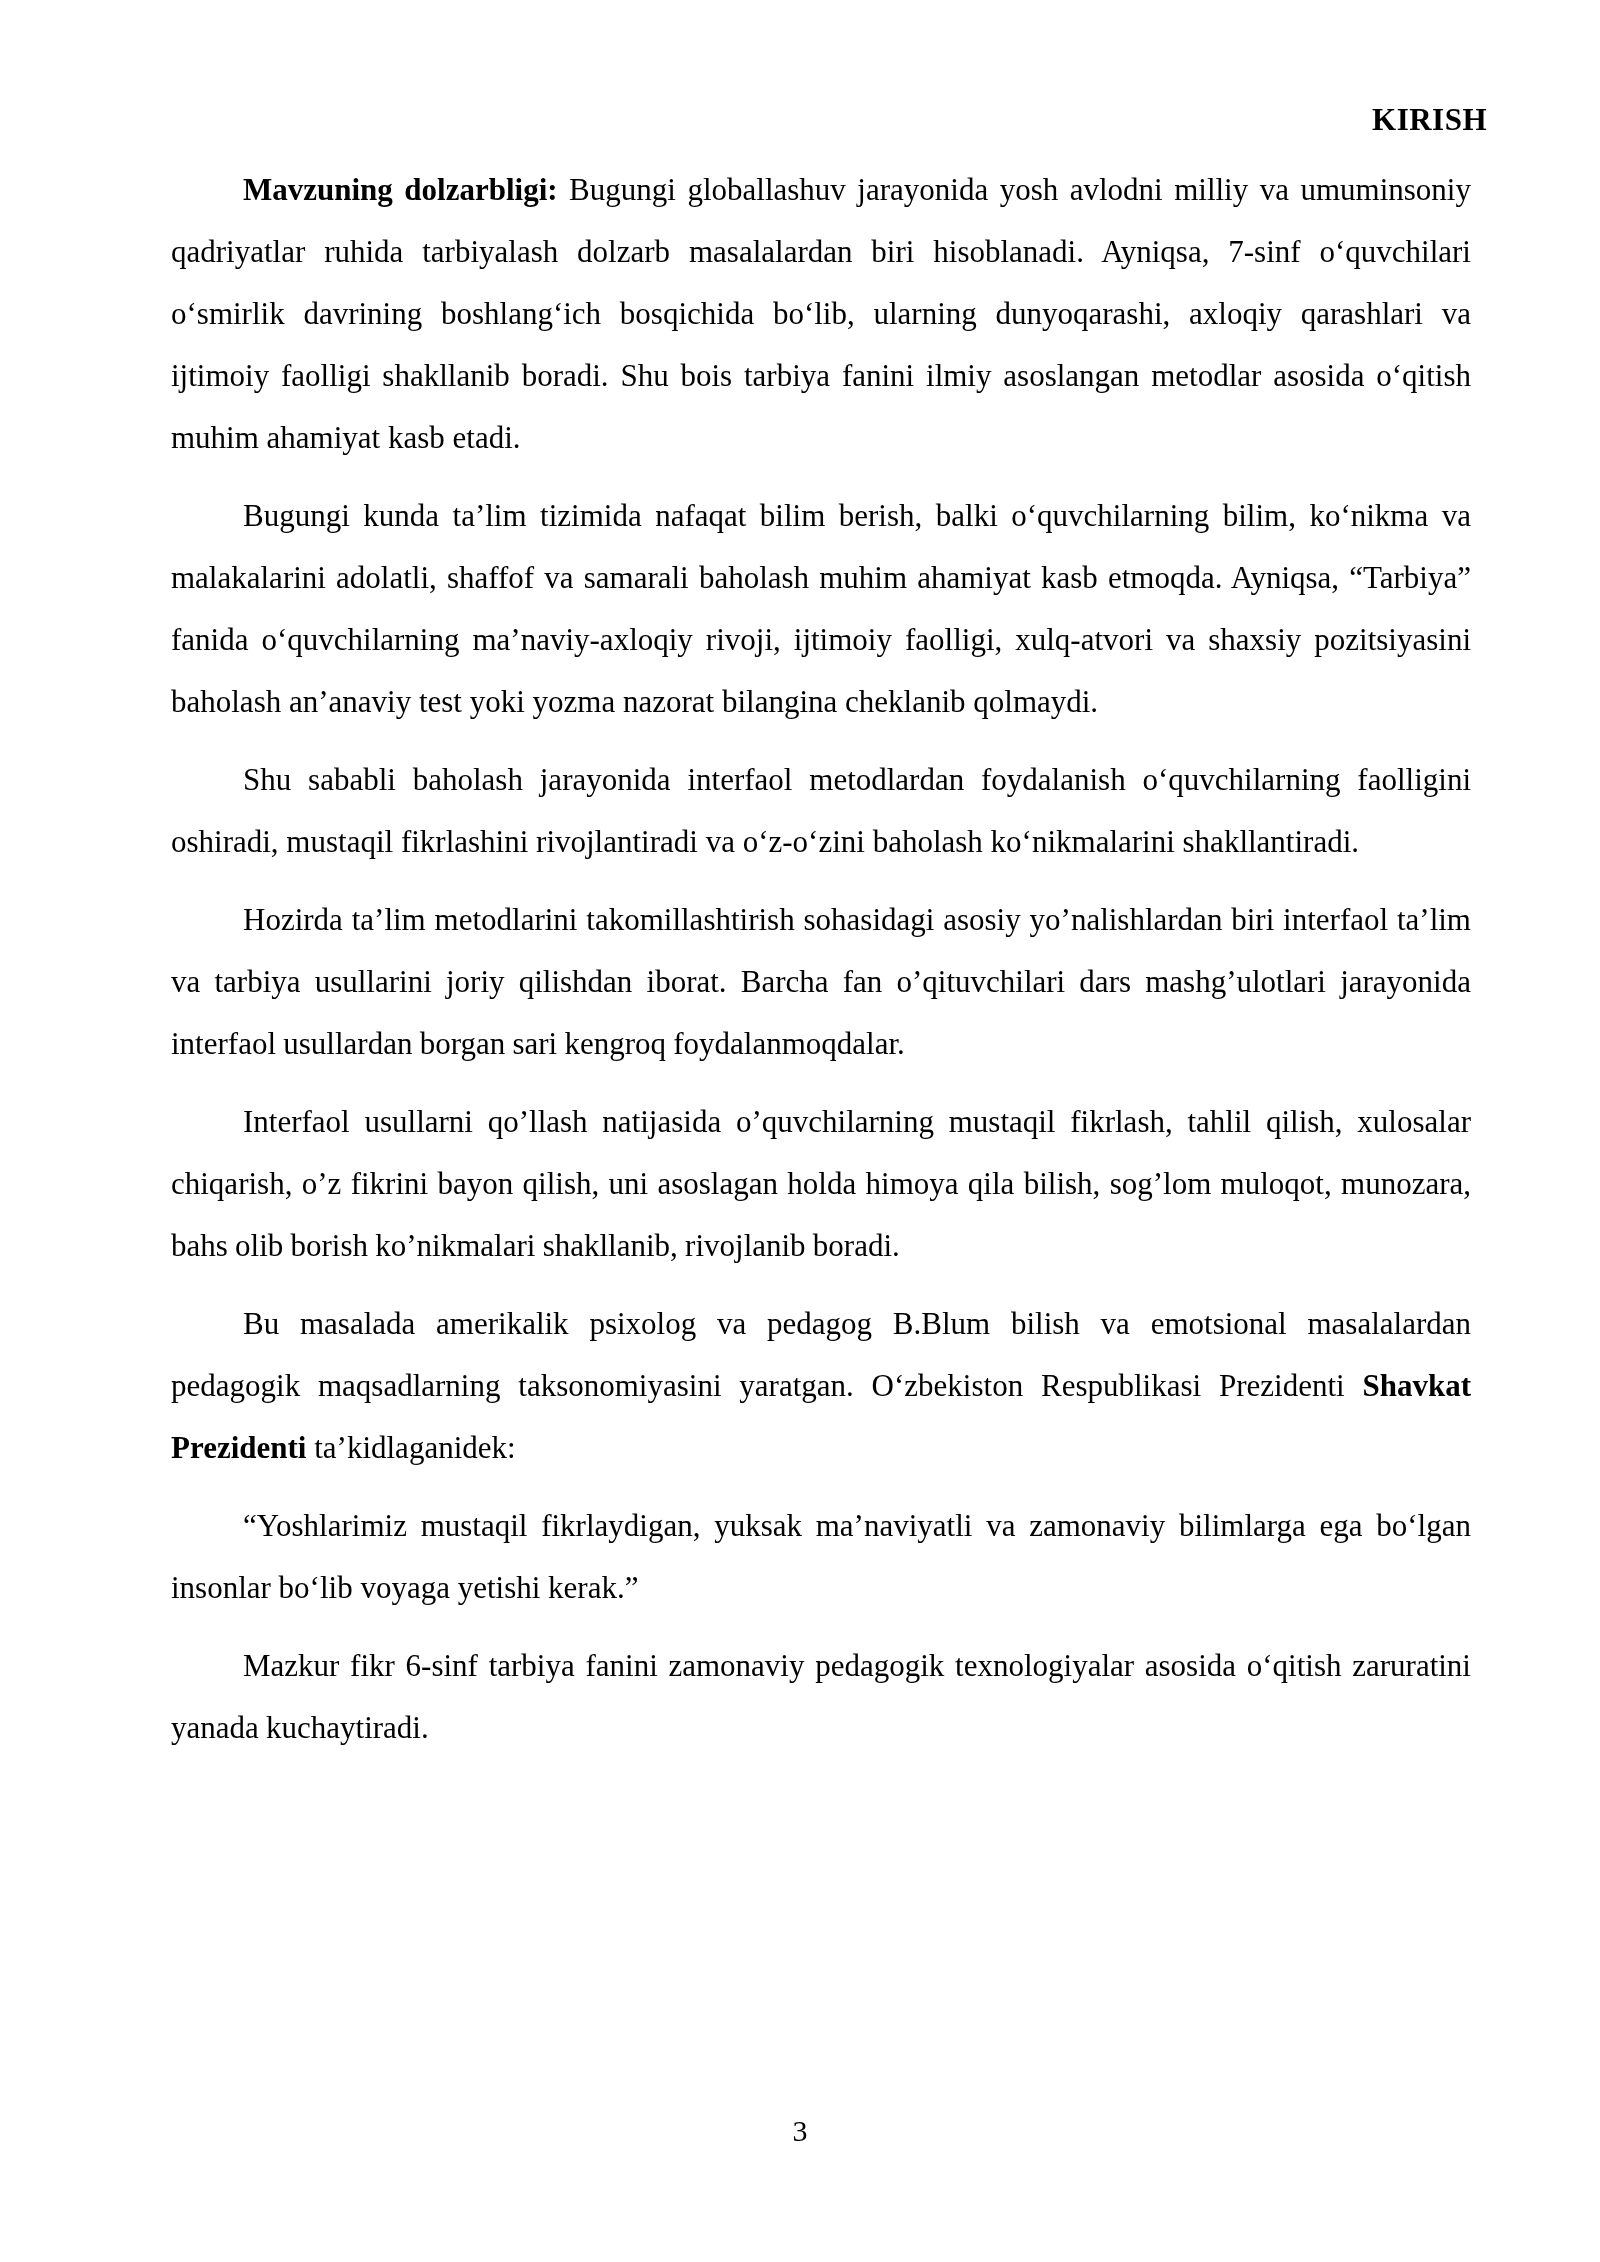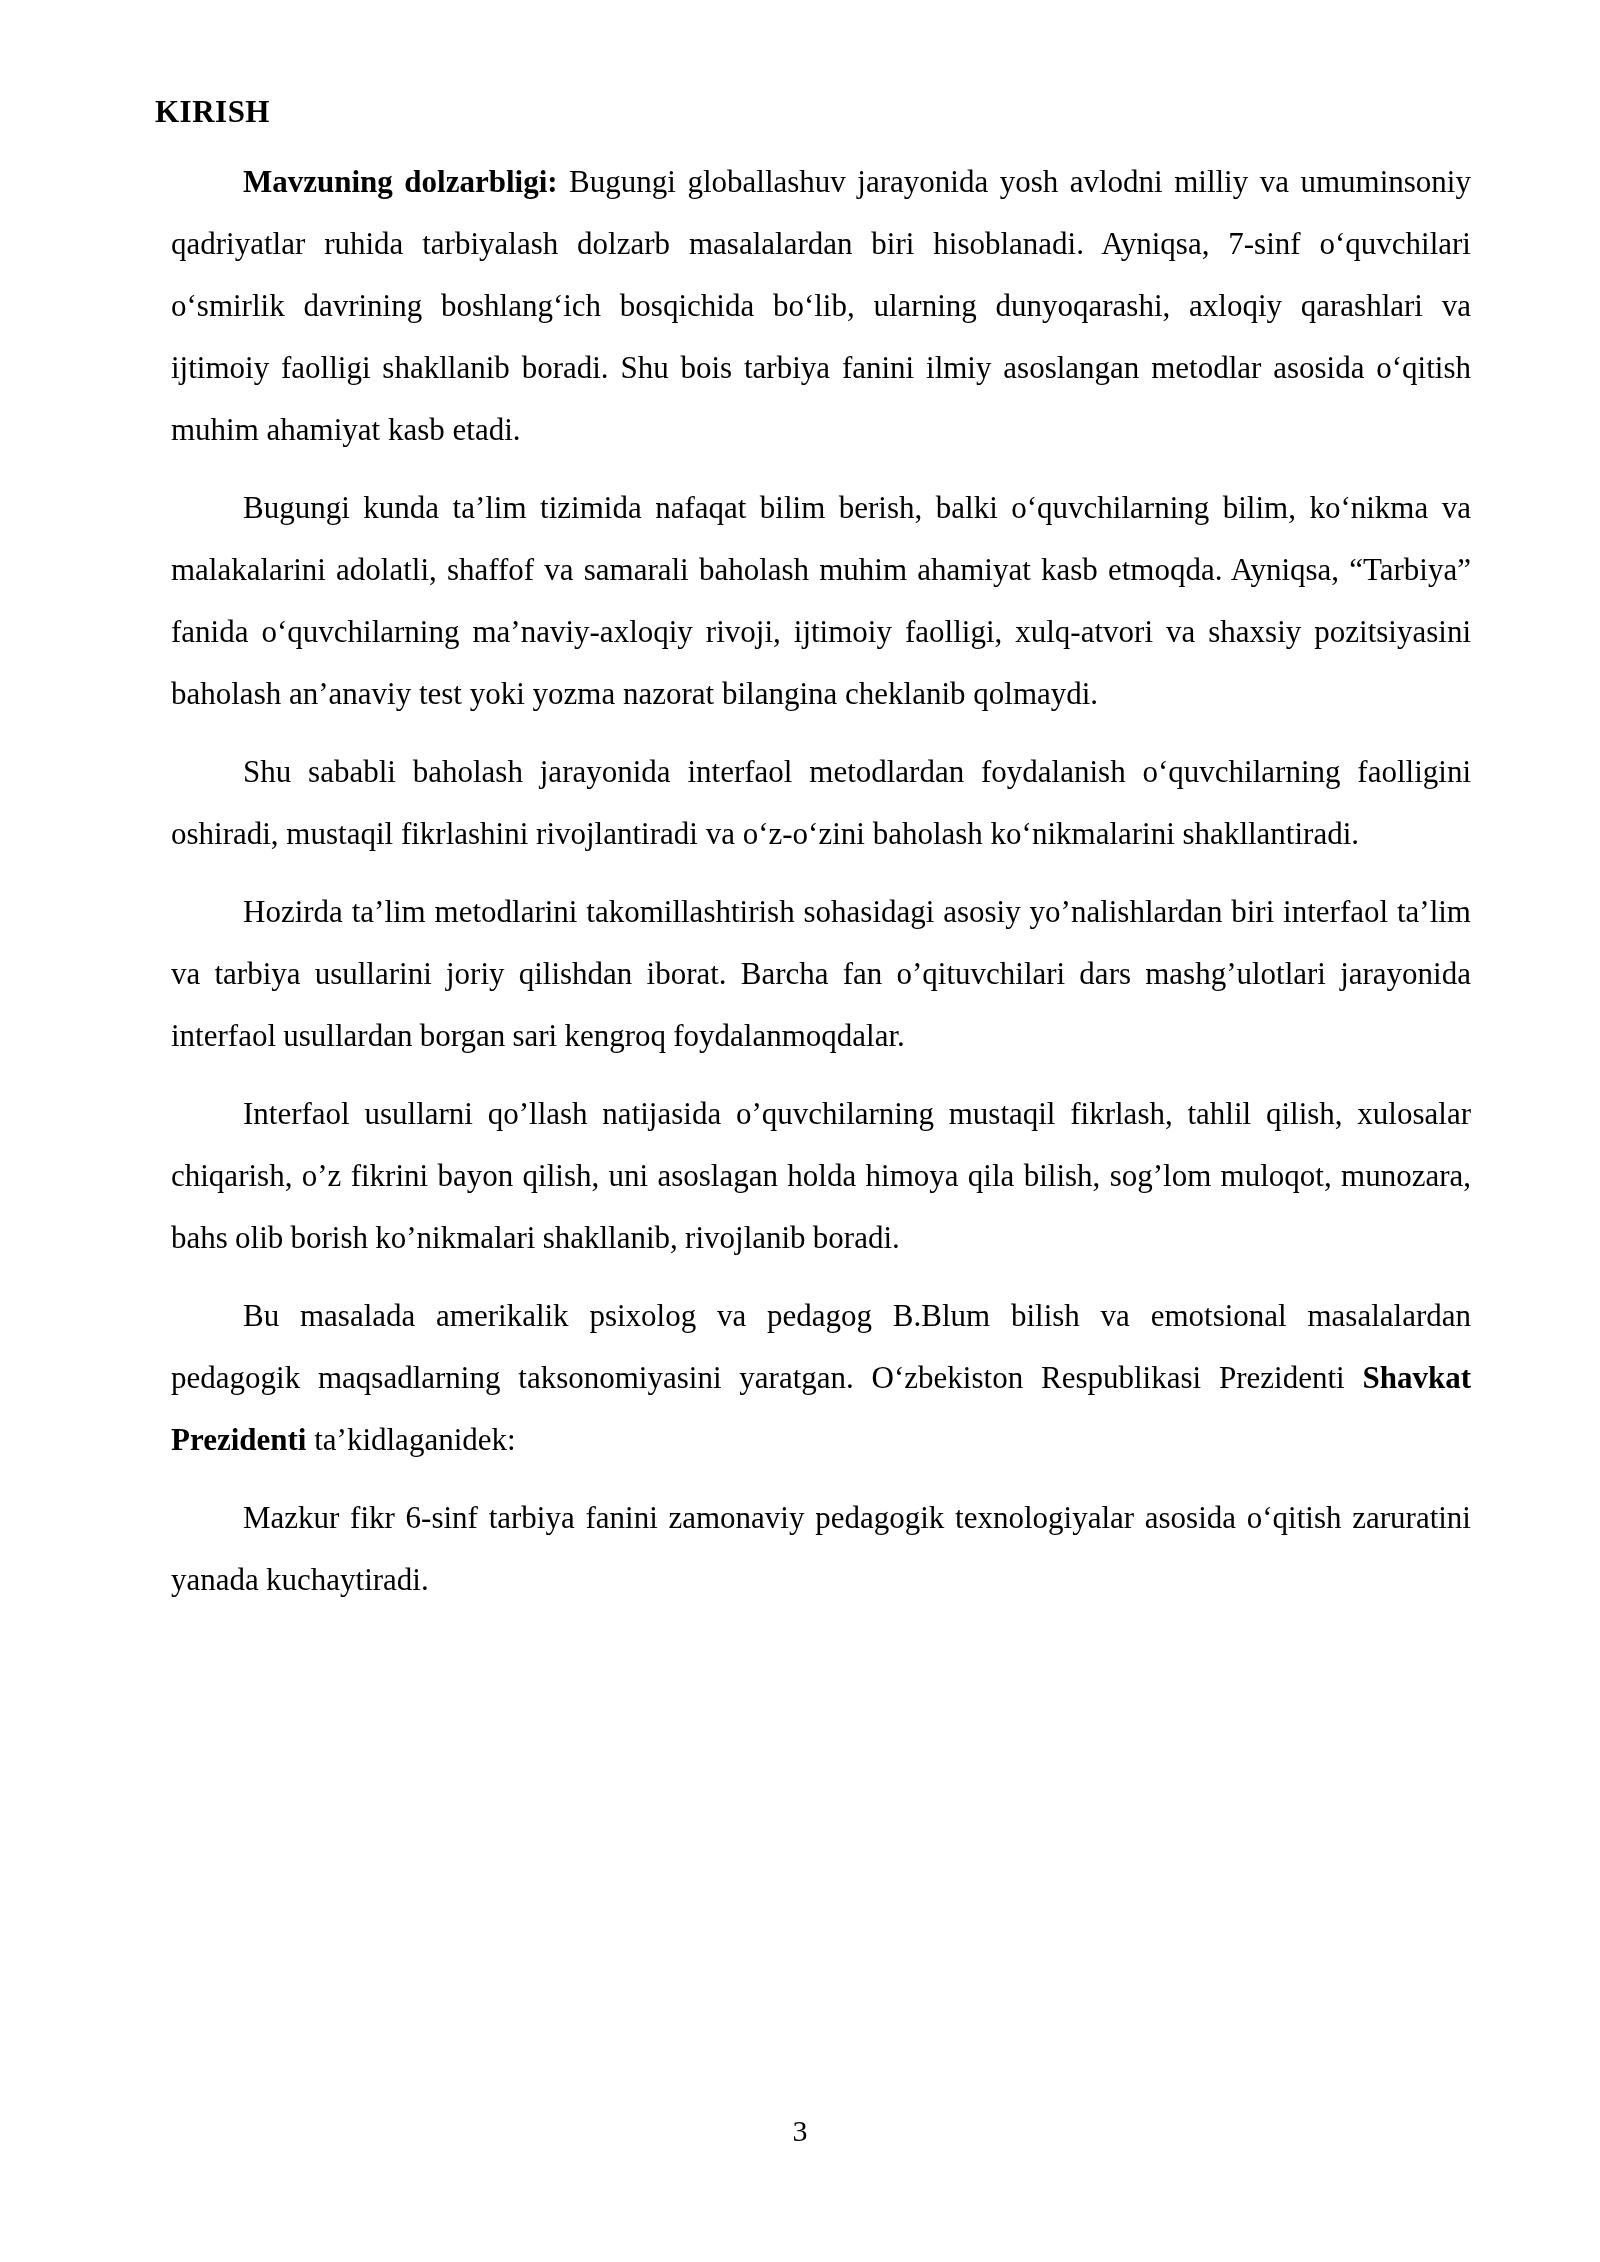--- a/index.html
+++ b/index.html
@@ -19,26 +19,26 @@
     box-sizing: border-box;
     overflow: hidden;
   }
   .content {
     position: absolute;
     left: 155px;
     top: 96px;
     width: 1332px;
   }
   .doc-title {
-    text-align: left;
+    text-align: right;
     font-weight: bold;
     font-size: 31px;
     letter-spacing: 0.5px;
     line-height: 1.0;
-    margin: 0 0 24px 0;
+    margin: 8px 0 24px 0;
   }
   p.para {
     margin: 16px;
     font-size: 31px;
     line-height: 62px;
     text-align: justify;
     text-justify: inter-word;
     text-indent: 72px;
     -webkit-hyphens: none;
     hyphens: none;
@@ -72,19 +72,20 @@
     <p class="para">Bugungi kunda ta’lim tizimida nafaqat bilim berish, balki o‘quvchilarning bilim, ko‘nikma va malakalarini adolatli, shaffof va samarali baholash muhim ahamiyat kasb etmoqda. Ayniqsa, “Tarbiya” fanida o‘quvchilarning ma’naviy-axloqiy rivoji, ijtimoiy faolligi, xulq-atvori va shaxsiy pozitsiyasini baholash an’anaviy test yoki yozma nazorat bilangina cheklanib qolmaydi.</p>
 
     <p class="para">Shu sababli baholash jarayonida interfaol metodlardan foydalanish o‘quvchilarning faolligini oshiradi, mustaqil fikrlashini rivojlantiradi va o‘z-o‘zini baholash ko‘nikmalarini shakllantiradi.</p>
 
     <p class="para tight">Hozirda ta’lim metodlarini takomillashtirish sohasidagi asosiy yo’nalishlardan biri interfaol ta’lim va tarbiya usullarini joriy qilishdan iborat. Barcha fan o’qituvchilari dars mashg’ulotlari jarayonida interfaol usullardan borgan sari kengroq foydalanmoqdalar.</p>
 
     <p class="para tight">Interfaol usullarni qo’llash natijasida o’quvchilarning mustaqil fikrlash, tahlil qilish, xulosalar chiqarish, o’z fikrini bayon  qilish, uni asoslagan holda himoya qila bilish, sog’lom muloqot, munozara, bahs olib borish ko’nikmalari shakllanib, rivojlanib boradi.</p>
 
     <p class="para"><span>Bu masalada amerikalik psixolog va pedagog B.Blum bilish va emotsional masalalardan pedagogik maqsadlarning taksonomiyasini yaratgan. O‘zbekiston Respublikasi Prezidenti </span><b class="strong">Shavkat Prezidenti</b><span> ta’kidlaganidek:</span></p>
 
+    <p class="para">“Yoshlarimiz mustaqil fikrlaydigan, yuksak ma’naviyatli va zamonaviy bilimlarga ega bo‘lgan insonlar bo‘lib voyaga yetishi kerak.”</p>
 
     <p class="para tight">Mazkur fikr 6-sinf tarbiya fanini zamonaviy pedagogik texnologiyalar asosida o‘qitish zaruratini yanada kuchaytiradi.</p>
 
   </div>
 
   <div class="page-number">3</div>
 </div>
 
 </body></html>

